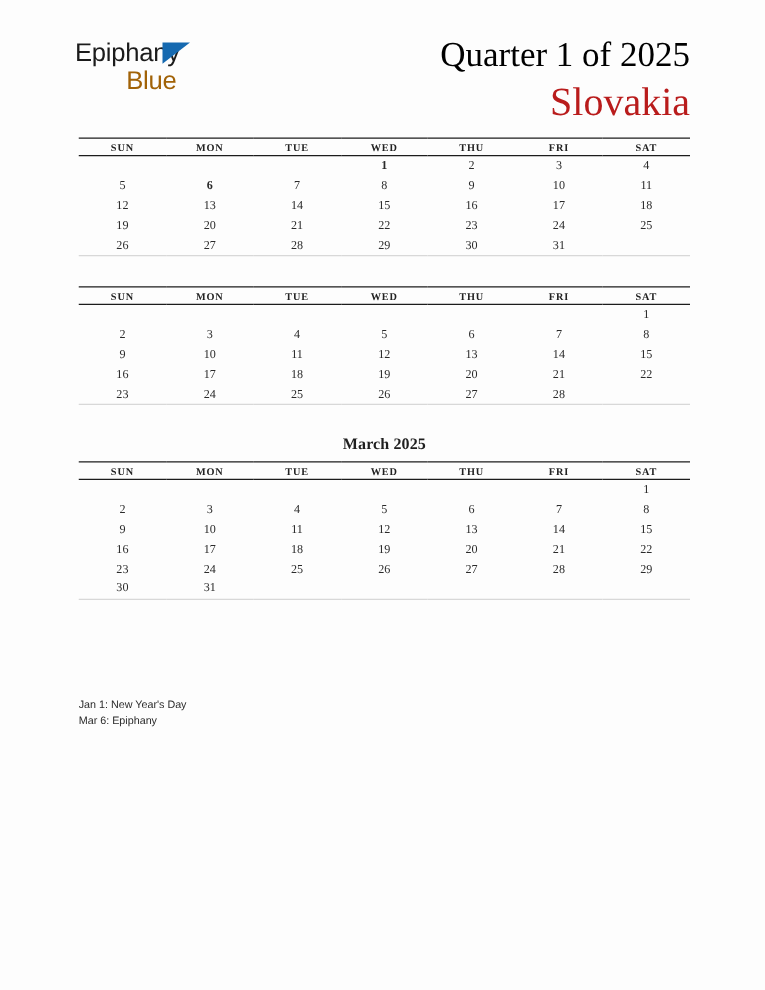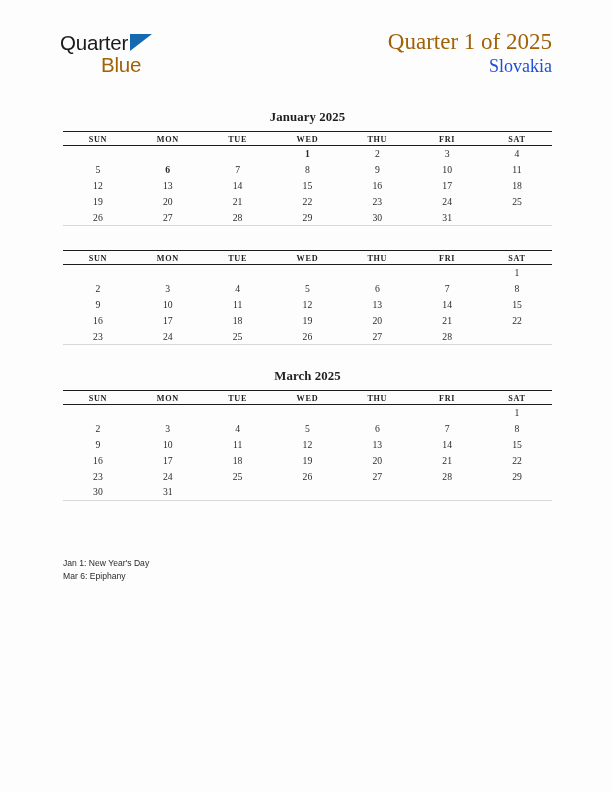--- a/index.html
+++ b/index.html
@@ -70,29 +70,29 @@
   }
 
   .title-block {
     position: absolute;
     right: 60px;
     top: 28px;
     text-align: right;
   }
   .title-main {
     font-family: "Liberation Serif", serif;
-    font-size: 23px;
-    color: #a16207;
+    font-size: 28px;
+    color: #000000;
     line-height: 1.22;
     white-space: nowrap;
   }
   .title-sub {
     font-family: "Liberation Serif", serif;
-    font-size: 18px;
-    color: #1d4ed8;
+    font-size: 32px;
+    color: #b91c1c;
     line-height: 1.22;
     white-space: nowrap;
   }
 
   
   .months {
     position: absolute;
     left: 63px;
     top: 110px;
     width: 489px;
@@ -169,35 +169,34 @@
   }
 </style>
 </head>
 <body>
 
 <div class="page">
 
   <div class="header">
 
     <div class="logo">
-      <span class="logo-general">Quarter</span>
+      <span class="logo-general">Epiphany</span>
       <span class="logo-triangle"></span>
       <span class="logo-blue">Blue</span>
     </div>
 
     <div class="title-block">
       <div class="title-main">Quarter 1 of 2025</div>
       <div class="title-sub">Slovakia</div>
     </div>
 
   </div>
 
   <div class="months" id="months-container">
       <div class="month-block">
-        <div class="month-title">January 2025</div>
         <table class="cal">
           <thead>
             <tr>
               <th>SUN</th>
               <th>MON</th>
               <th>TUE</th>
               <th>WED</th>
               <th>THU</th>
               <th>FRI</th>
               <th>SAT</th>

